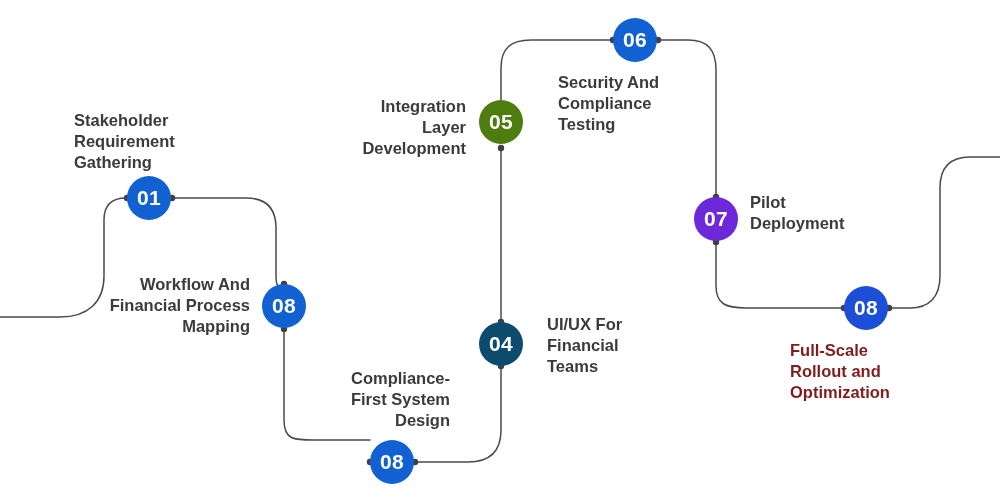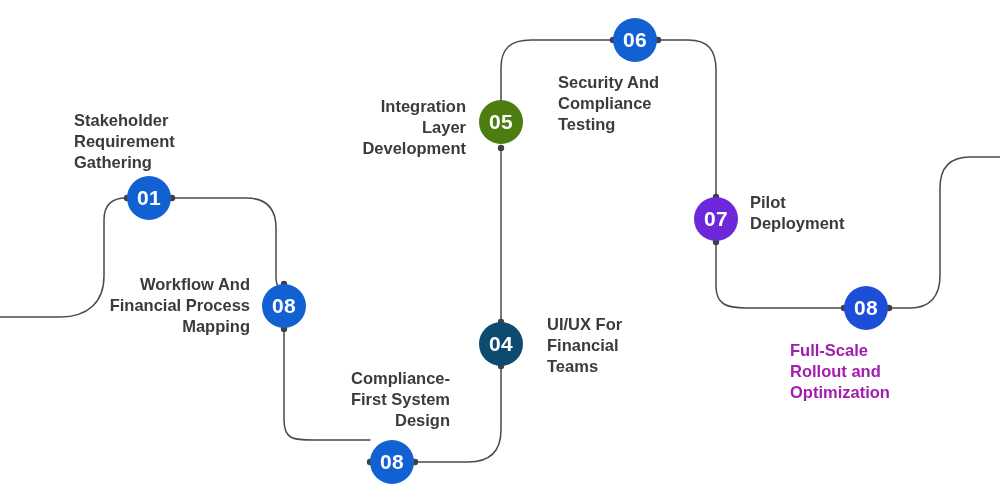--- a/index.html
+++ b/index.html
@@ -112,18 +112,18 @@
 Financial
 Teams</div>
       <div class="step-label lbl-right" style="left: 330px; top: 96px; width: 136px; color: rgb(59, 59, 63);">Integration
 Layer
 Development</div>
       <div class="step-label lbl-center" style="left: 558px; top: 72px; width: 154px; color: rgb(59, 59, 63);">Security And
 Compliance
 Testing</div>
       <div class="step-label lbl-left" style="left: 750px; top: 192px; width: 140px; color: rgb(59, 59, 63);">Pilot
 Deployment</div>
-      <div class="step-label lbl-center" style="left: 790px; top: 340px; width: 152px; color: #a21caf;">Full-Scale
+      <div class="step-label lbl-center" style="left: 790px; top: 340px; width: 152px; color: #7f1d1d;">Full-Scale
 Rollout and
 Optimization</div>
     </div>
 
 </div>
 
 </body></html>

